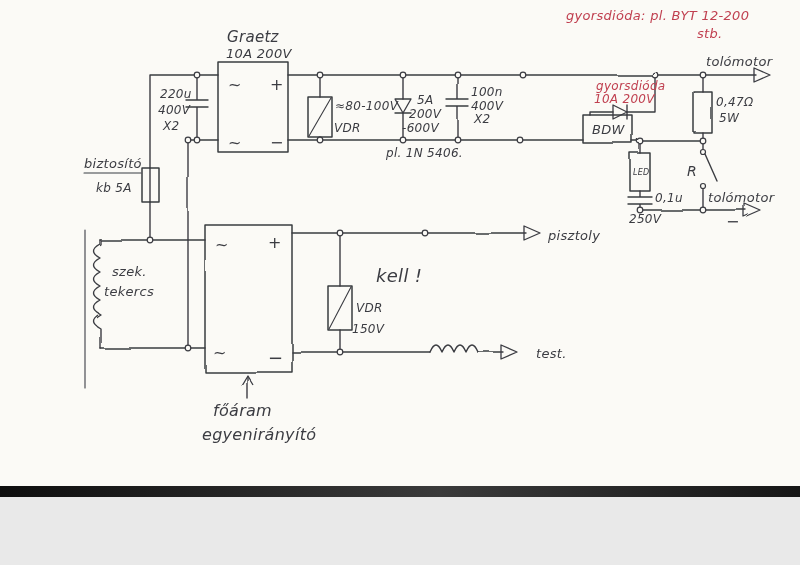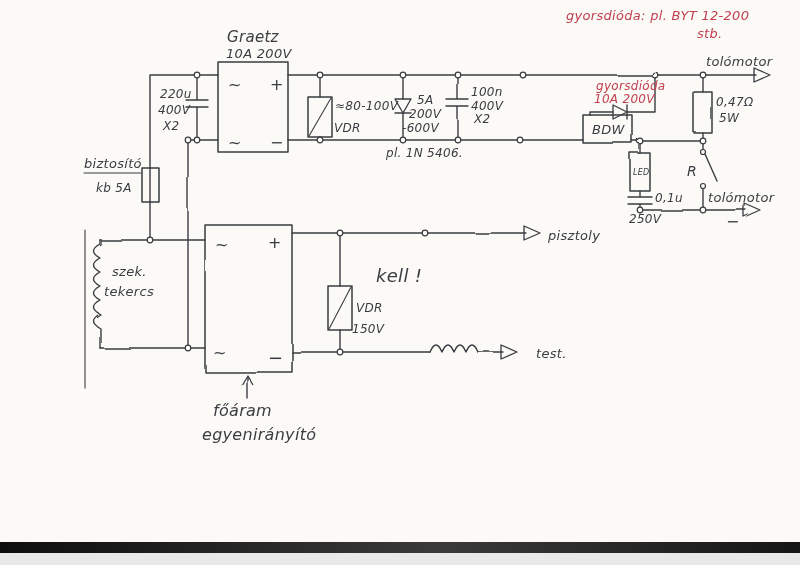--- a/index.html
+++ b/index.html
@@ -1,19 +1,19 @@
 <!DOCTYPE html>
 <html style="--ink: #3b3c42; --red: #c04050; --paper: #fbfaf6;"><head>
 <meta charset="utf-8">
 <title>Hand-drawn circuit schematic</title>
 <style>
   :root{ --ink:#3b3c42; --red:#c04050; --paper:#fbfaf6; }
   html,body{margin:0;padding:0;}
   body{width:800px;height:565px;overflow:hidden;background:#e9e9e9;}
-  .paper{position:relative;width:800px;height:553px;background:var(--paper);}
+  .paper{position:relative;width:800px;height:497px;background:var(--paper);}
   .scan-edge{position:absolute;left:0;bottom:0;width:100%;height:11px;
     background:linear-gradient(90deg,#0e0e0e,#3a3a3a 55%,#161616);}
   svg{position:absolute;left:0;top:0;}
   .wire{fill:none;stroke:var(--ink);stroke-width:1.4;stroke-linecap:round;stroke-linejoin:round;}
   .thin{stroke-width:1.1;}
   .box{fill:none;stroke:var(--ink);stroke-width:1.5;stroke-linejoin:round;}
   .dot{fill:var(--paper);stroke:var(--ink);stroke-width:1.2;}
   .arrow{fill:none;stroke:var(--ink);stroke-width:1.3;stroke-linejoin:round;}
   text{font-family:"DejaVu Sans",sans-serif;font-style:italic;font-size:12px;
     fill:var(--ink);letter-spacing:.3px;}

